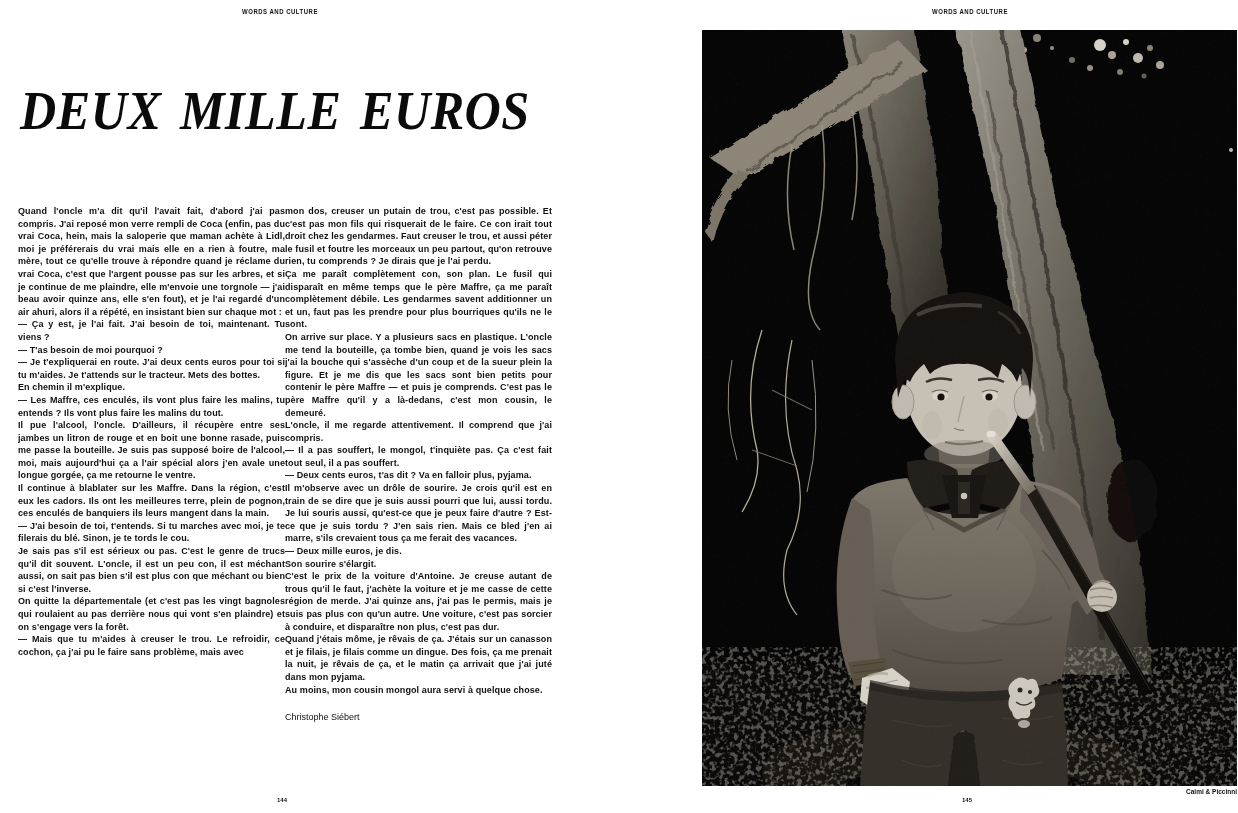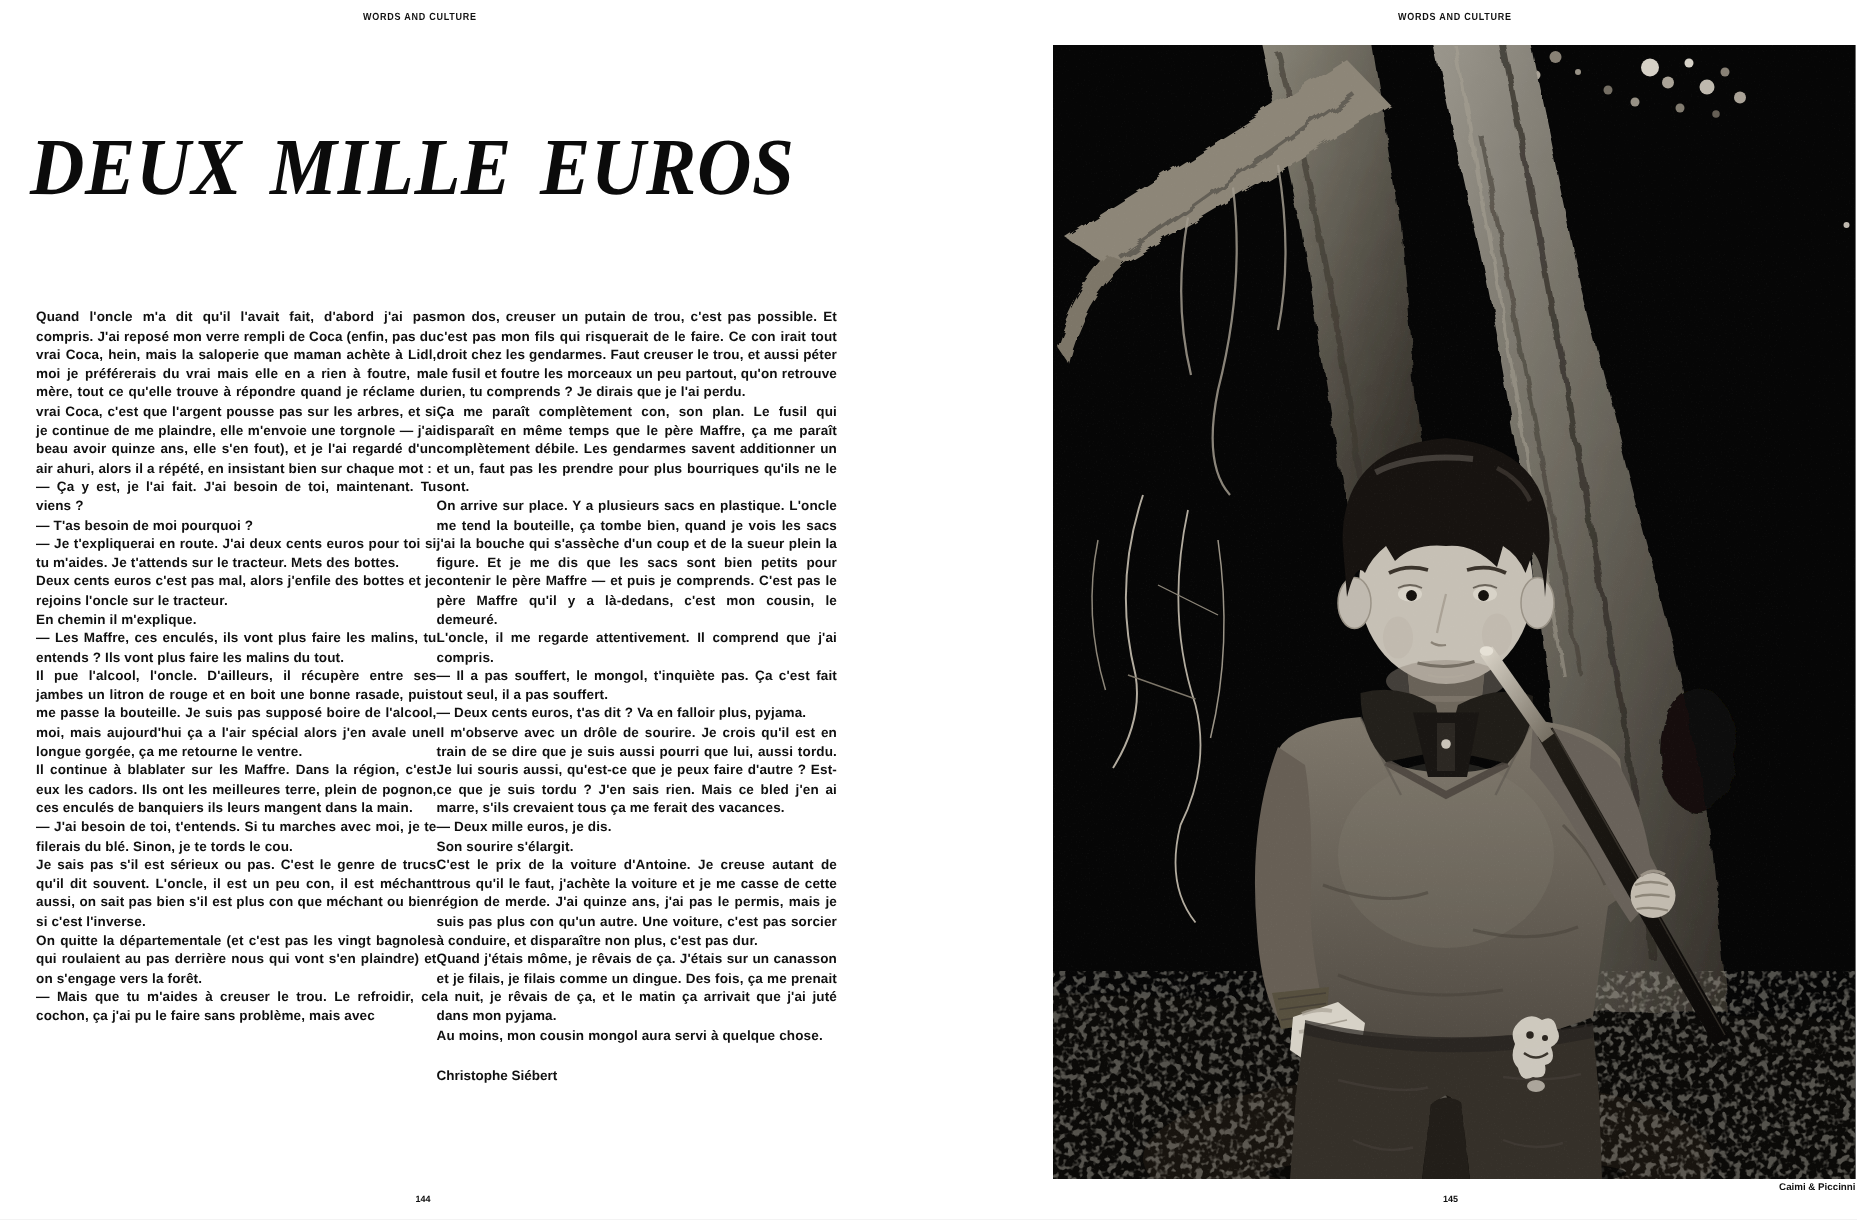--- a/index.html
+++ b/index.html
@@ -15,29 +15,29 @@
   .rh-left{left:170px;}
   .rh-right{left:860px;}
   .title{
     position:absolute;left:20px;top:80px;margin:0;width:560px;
     font-family:"Liberation Serif",serif;font-style:italic;font-weight:bold;
     font-size:54px;letter-spacing:.5px;word-spacing:6px;white-space:nowrap;
     transform:scaleX(.93);transform-origin:left center;color:#0b0b0b;
   }
   .columns{
     position:absolute;left:18px;top:205px;width:546px;height:572px;
-    display:flex;gap:0;overflow:hidden;justify-content:center;
+    display:flex;gap:0;overflow:hidden;
   }
   .col{width:267px;}
   .para{
     margin:0;font-size:9px;line-height:12.6px;font-weight:bold;
     letter-spacing:.1px;text-align:justify;hyphens:none;color:#101010;
   }
   .author{
-    margin-top:15px;font-size:9px;line-height:12.6px;font-weight:bold;color:#101010;
+    margin-top:15px;font-size:9px;line-height:12.6px;font-weight:normal;color:#101010;
   }
   .folio{
     position:absolute;top:797px;width:100px;text-align:center;
     font-size:6px;font-weight:bold;color:#111;
   }
   .folio-left{left:232px;}
   .folio-right{left:917px;}
   .photo{
     position:absolute;left:702px;top:30px;width:535px;height:756px;margin:0;
     background:#050505;overflow:hidden;
@@ -55,21 +55,20 @@
 
   <section>
     <div class="running-head rh-left">WORDS AND CULTURE</div>
     <h1 class="title">DEUX MILLE EUROS</h1>
     <div class="columns">
       <div class="col">
           <p class="para">Quand l'oncle m'a dit qu'il l'avait fait, d'abord j'ai pas compris. J'ai reposé mon verre rempli de Coca (enfin, pas du vrai Coca, hein, mais la saloperie que maman achète à Lidl, moi je préférerais du vrai mais elle en a rien à foutre, ma mère, tout ce qu'elle trouve à répondre quand je réclame du vrai Coca, c'est que l'argent pousse pas sur les arbres, et si je continue de me plaindre, elle m'envoie une torgnole — j'ai beau avoir quinze ans, elle s'en fout), et je l'ai regardé d'un air ahuri, alors il a répété, en insistant bien sur chaque mot :</p>
           <p class="para">— Ça y est, je l'ai fait. J'ai besoin de toi, maintenant. Tu viens ?</p>
           <p class="para">— T'as besoin de moi pourquoi ?</p>
           <p class="para">— Je t'expliquerai en route. J'ai deux cents euros pour toi si tu m'aides. Je t'attends sur le tracteur. Mets des bottes.</p>
-          <p class="para">Deux cents euros c'est pas mal, alors j'enfile des bottes et je rejoins l'oncle sur le tracteur.</p>
           <p class="para">En chemin il m'explique.</p>
           <p class="para">— Les Maffre, ces enculés, ils vont plus faire les malins, tu entends ? Ils vont plus faire les malins du tout.</p>
           <p class="para">Il pue l'alcool, l'oncle. D'ailleurs, il récupère entre ses jambes un litron de rouge et en boit une bonne rasade, puis me passe la bouteille. Je suis pas supposé boire de l'alcool, moi, mais aujourd'hui ça a l'air spécial alors j'en avale une longue gorgée, ça me retourne le ventre.</p>
           <p class="para">Il continue à blablater sur les Maffre. Dans la région, c'est eux les cadors. Ils ont les meilleures terre, plein de pognon, ces enculés de banquiers ils leurs mangent dans la main.</p>
           <p class="para">— J'ai besoin de toi, t'entends. Si tu marches avec moi, je te filerais du blé. Sinon, je te tords le cou.</p>
           <p class="para">Je sais pas s'il est sérieux ou pas. C'est le genre de trucs qu'il dit souvent. L'oncle, il est un peu con, il est méchant aussi, on sait pas bien s'il est plus con que méchant ou bien si c'est l'inverse.</p>
           <p class="para">On quitte la départementale (et c'est pas les vingt bagnoles qui roulaient au pas derrière nous qui vont s'en plaindre) et on s'engage vers la forêt.</p>
           <p class="para">— Mais que tu m'aides à creuser le trou. Le refroidir, ce cochon, ça j'ai pu le faire sans problème, mais avec</p>
         </div>
       <div class="col">

